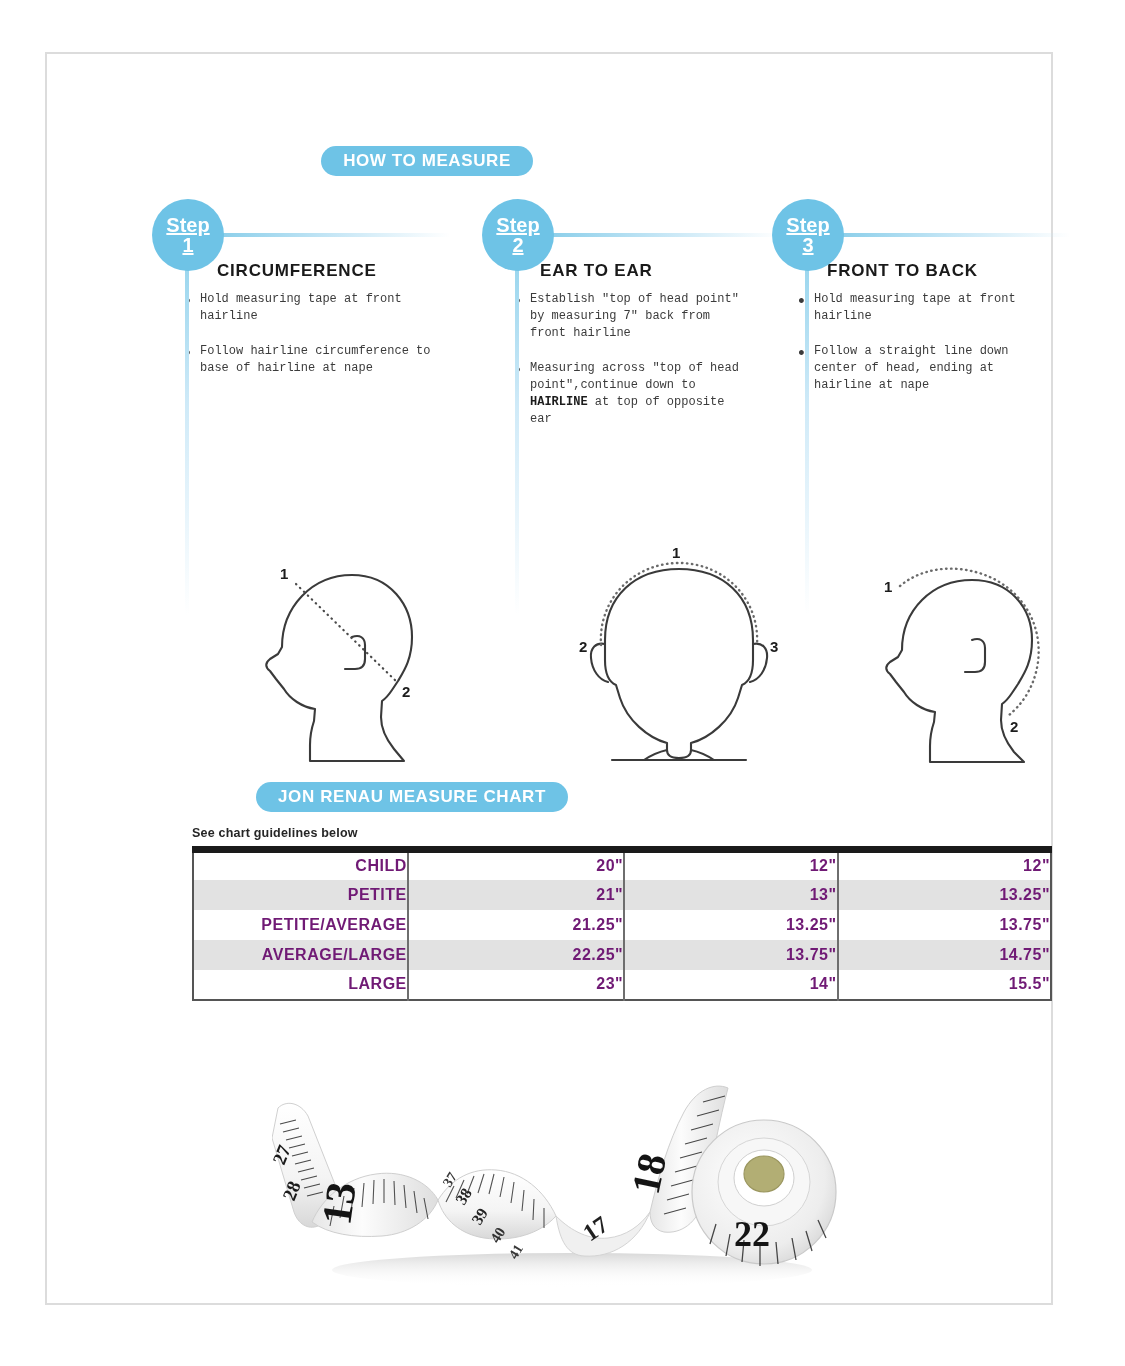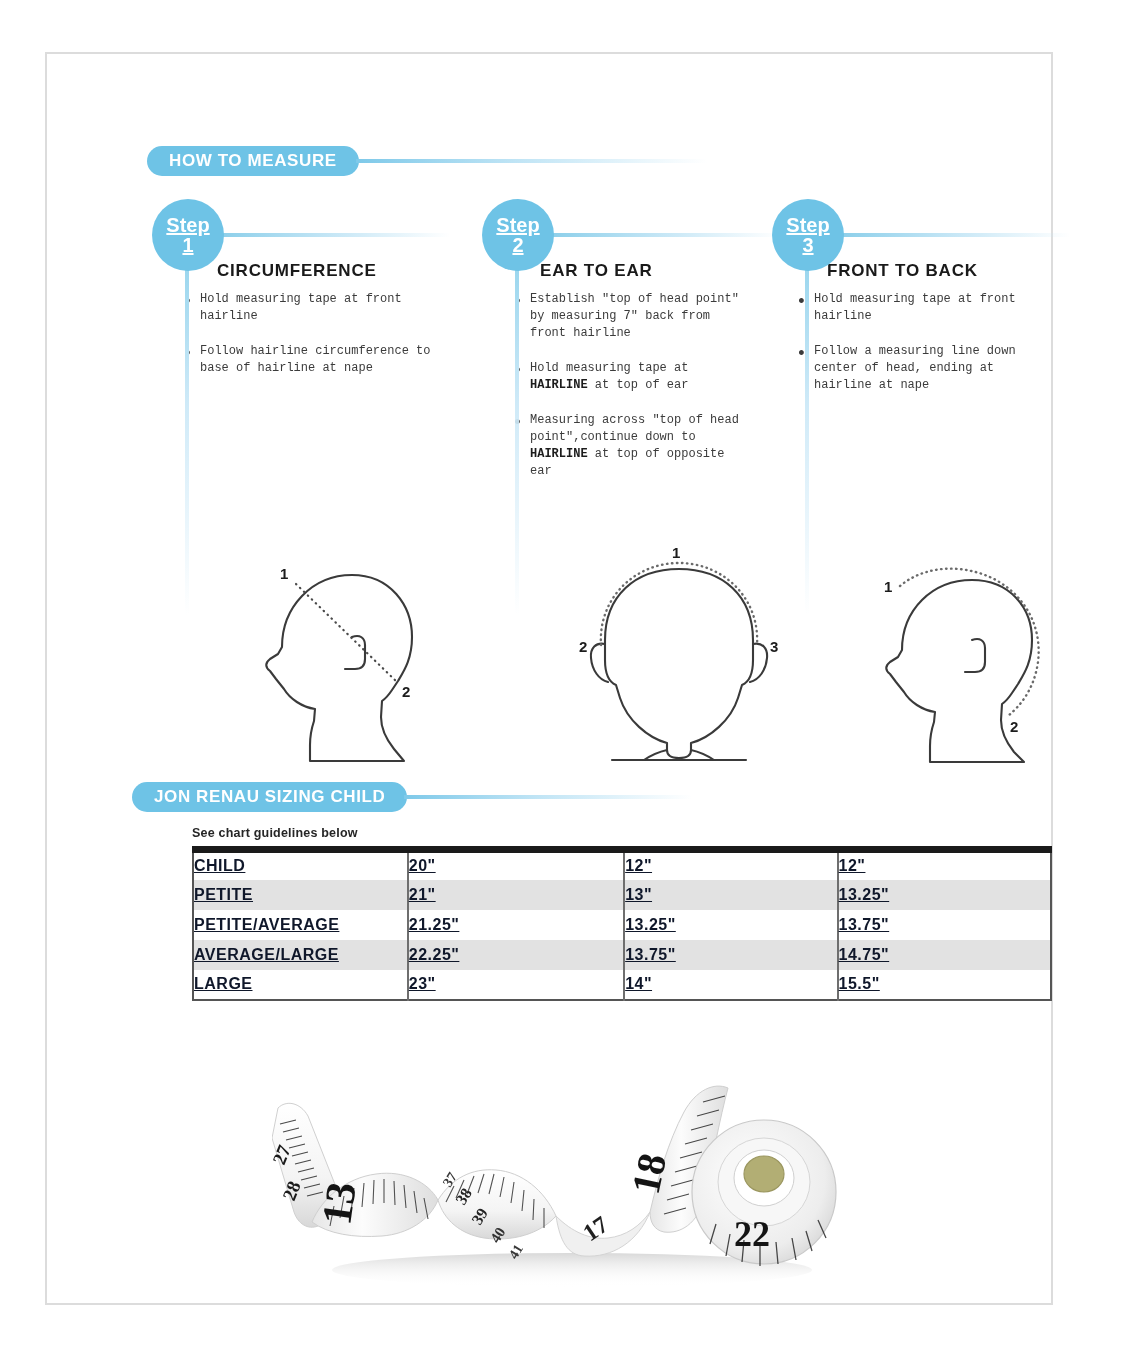--- a/index.html
+++ b/index.html
@@ -21,20 +21,21 @@
     border: 2px solid #dcdcdc;
     background: #ffffff;
   }
 
   
   .banner-wrap {
     position: absolute;
     display: flex;
     align-items: center;
     height: 30px;
+    flex-direction: column;
   }
   .banner-pill {
     height: 30px;
     border-radius: 15px;
     background: #6ec3e6;
     color: #ffffff;
     font-size: 17px;
     font-weight: bold;
     letter-spacing: 0.6px;
     display: flex;
@@ -176,28 +177,27 @@
     top: 792px;
     width: 860px;
     border-collapse: collapse;
     border-top: 7px solid #1a1a1a;
     border-left: 2px solid #555;
     border-right: 2px solid #555;
     border-bottom: 2px solid #555;
   }
   #size-table td {
     height: 30px;
-    text-align: left;
+    text-align: right;
     font-size: 16px;
     font-weight: bold;
-    color: #0f172a;
+    color: #701a75;
     letter-spacing: 0.5px;
     border-left: 2px solid #6e6e6e;
     border-right: 2px solid #6e6e6e;
-    text-decoration: underline;
   }
   #size-table td:first-child { border-left: none; }
   #size-table td:last-child  { border-right: none; }
   #size-table tr:nth-child(even) td { background: #e2e2e2; }
   #size-table tr:nth-child(odd)  td { background: #ffffff; }
   #size-table col.c0 { width: 215px; }
   #size-table col.c1 { width: 217px; }
   #size-table col.c2 { width: 214px; }
   #size-table col.c3 { width: 214px; }
 
@@ -237,36 +237,35 @@
   <div class="step-col" id="col-2">
     <div class="step-rule"></div>
     <div class="step-vrule"></div>
     <div class="step-circle">
       <span class="step-word">Step</span>
       <span class="step-num">2</span>
     </div>
     <div class="step-title">EAR TO EAR</div>
     <ul class="bullets">
       <li>Establish "top of head point" by measuring 7" back from front hairline</li>
-      <li>Hold measuring tape at <b>HAIRLINE</b> at top of ear</li>
       <li>Measuring across "top of head point",continue down to <b>HAIRLINE</b> at top of opposite ear</li>
     </ul>
   </div>
 
   <div class="step-col" id="col-3">
     <div class="step-rule"></div>
     <div class="step-vrule"></div>
     <div class="step-circle">
       <span class="step-word">Step</span>
       <span class="step-num">3</span>
     </div>
     <div class="step-title">FRONT TO BACK</div>
     <ul class="bullets">
       <li>Hold measuring tape at front hairline</li>
-      <li>Follow a measuring line down center of head, ending at hairline at nape</li>
+      <li>Follow a straight line down center of head, ending at hairline at nape</li>
     </ul>
   </div>
 
   <svg class="head-fig" id="fig-1" width="215" height="215" viewBox="0 0 215 215">
     <g fill="none" stroke="#3a3a3a" stroke-width="2.1" stroke-linejoin="round" stroke-linecap="round">
       <path d="M30 98 C30 58 60 26 100 26 C138 26 160 56 160 88
                C160 110 152 122 146 132 L140 141
                C136 147 133 150 130 152 L129 168
                C129 180 134 190 142 200 L152 212 L58 212
                L58 196 C58 186 60 178 62 172 L63 160
@@ -314,21 +313,21 @@
       <path d="M110 96 C118 93 123 97 123 104 L123 118 C123 125 119 128 113 128 L103 128"></path>
     </g>
     <g stroke="#6a6a6a" stroke-width="2.4" stroke-linecap="round" stroke-dasharray="0.5 4.5" fill="none">
       <path d="M38 42 C64 20 104 20 134 36 C166 54 180 86 176 118 C172 146 158 162 146 172"></path>
     </g>
     <text x="22" y="48" font-family="Liberation Sans, sans-serif" font-size="15" font-weight="bold" fill="#1c1c1c">1</text>
     <text x="148" y="188" font-family="Liberation Sans, sans-serif" font-size="15" font-weight="bold" fill="#1c1c1c">2</text>
   </svg>
 
   <div class="banner-wrap" id="banner-chart">
-    <div class="banner-pill">JON RENAU SIZING CHILD</div>
+    <div class="banner-pill">JON RENAU MEASURE CHART</div>
     <div class="banner-tail"></div>
   </div>
 
   <div id="chart-note">See chart guidelines below</div>
 
   <table id="size-table">
     <colgroup>
         <col class="c0">
         <col class="c1">
         <col class="c2">

